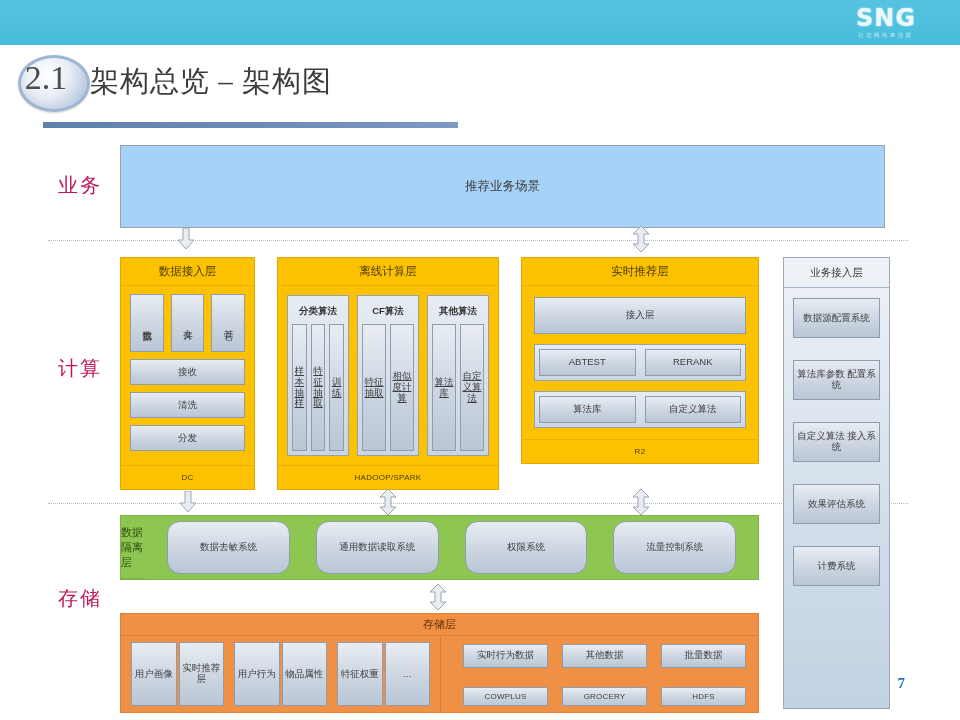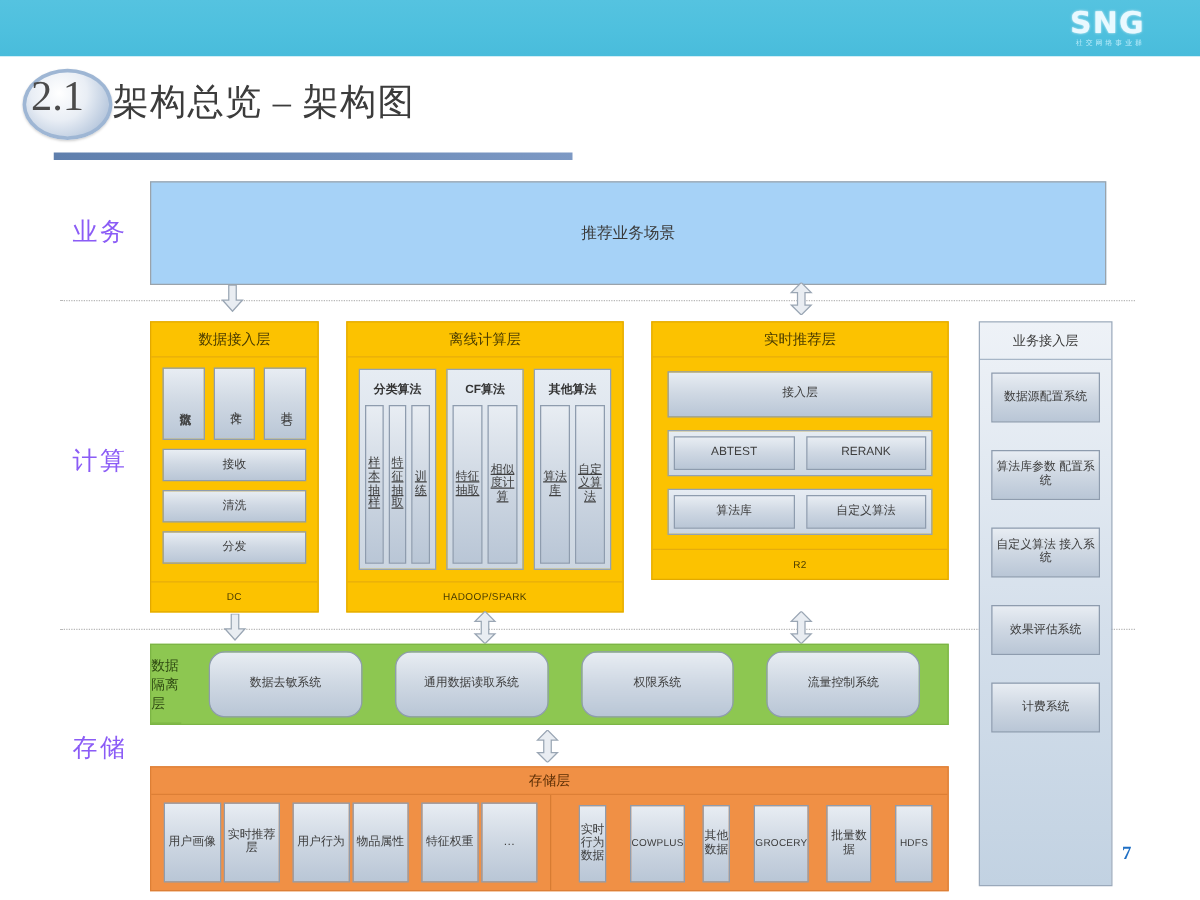--- a/index.html
+++ b/index.html
@@ -12,21 +12,21 @@
     color: #404040;
   }
 
   
   .banner {
     position: absolute; left: 0; top: 0; width: 960px; height: 45px;
     background: linear-gradient(180deg,#55c3e0 0%,#4ec0de 55%,#49bcdb 100%);
   }
   .logo {
     position: absolute; right: 44px; top: 6px;
-    text-align: right; line-height: 1;
+    text-align: center; line-height: 1;
   }
   .logo-mark {
     font-size: 24px; font-weight: bold; letter-spacing: 1px;
     color: #e9f9ff; font-family: "DejaVu Sans", sans-serif;
     text-shadow: 0 0 2px rgba(255,255,255,.85);
   }
   .logo-sub {
     font-size: 5.5px; letter-spacing: 2.4px; color: #bfeefc; margin-top: 3px;
   }
 
@@ -49,21 +49,21 @@
     font-size: 29px; color: #3c3c3c; letter-spacing: 1px;
     font-family: "Liberation Serif", serif; white-space: nowrap;
   }
   .title-rule {
     position: absolute; left: 43px; top: 122px; width: 415px; height: 6px;
     background: linear-gradient(90deg,#5f7fad 0%, #6f8dba 60%, #7d99c4 100%);
   }
 
   
   .row-label {
-    position: absolute; font-size: 20px; color: #8b5cf6;
+    position: absolute; font-size: 20px; color: #be185d;
     font-family: "Liberation Serif", serif; letter-spacing: 2px;
   }
 
   
   .dotted {
     position: absolute; height: 0;
     border-top: 1px dotted #b8b8b8;
   }
 
   
@@ -173,21 +173,21 @@
     font-size: 11px; color: #5a2e05; border-bottom: 1px solid #dd7f36;
   }
   .sto-body { flex: 1; display: flex; }
   .sto-left {
     flex: 0 0 320px; display: flex; gap: 10px; padding: 6px 10px;
     border-right: 1px solid #d77c33;
   }
   .sto-left-col { flex: 1; display: flex; flex-direction: row; gap: 2px; }
   .sto-left-col .chip { flex: 1; font-size: 9.5px; }
   .sto-right { flex: 1; display: flex; gap: 14px; padding: 8px 12px 6px 22px; }
-  .sto-stack { flex: 1; display: flex; flex-direction: row; gap: 19px; border-radius: 21px; }
+  .sto-stack { flex: 1; display: flex; flex-direction: column; gap: 19px; border-radius: 21px; }
   .sto-stack .chip:first-child { flex: 1.25; font-size: 9.5px; }
   .sto-stack .chip:last-child { flex: 1; font-size: 8px; letter-spacing: .2px; }
 
   
   .arrow { position: absolute; }
   .page-num {
     position: absolute; right: 55px; bottom: 28px;
     font-size: 15px; font-weight: bold; color: #1f6fc4;
     font-family: "Liberation Serif", serif;
   }

